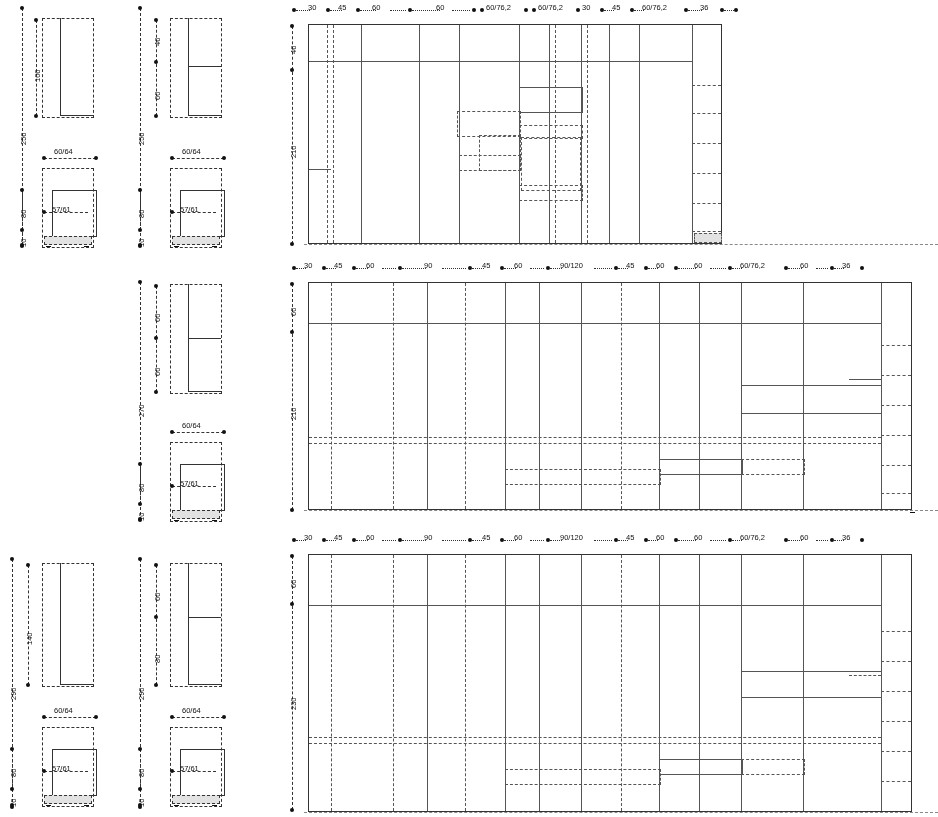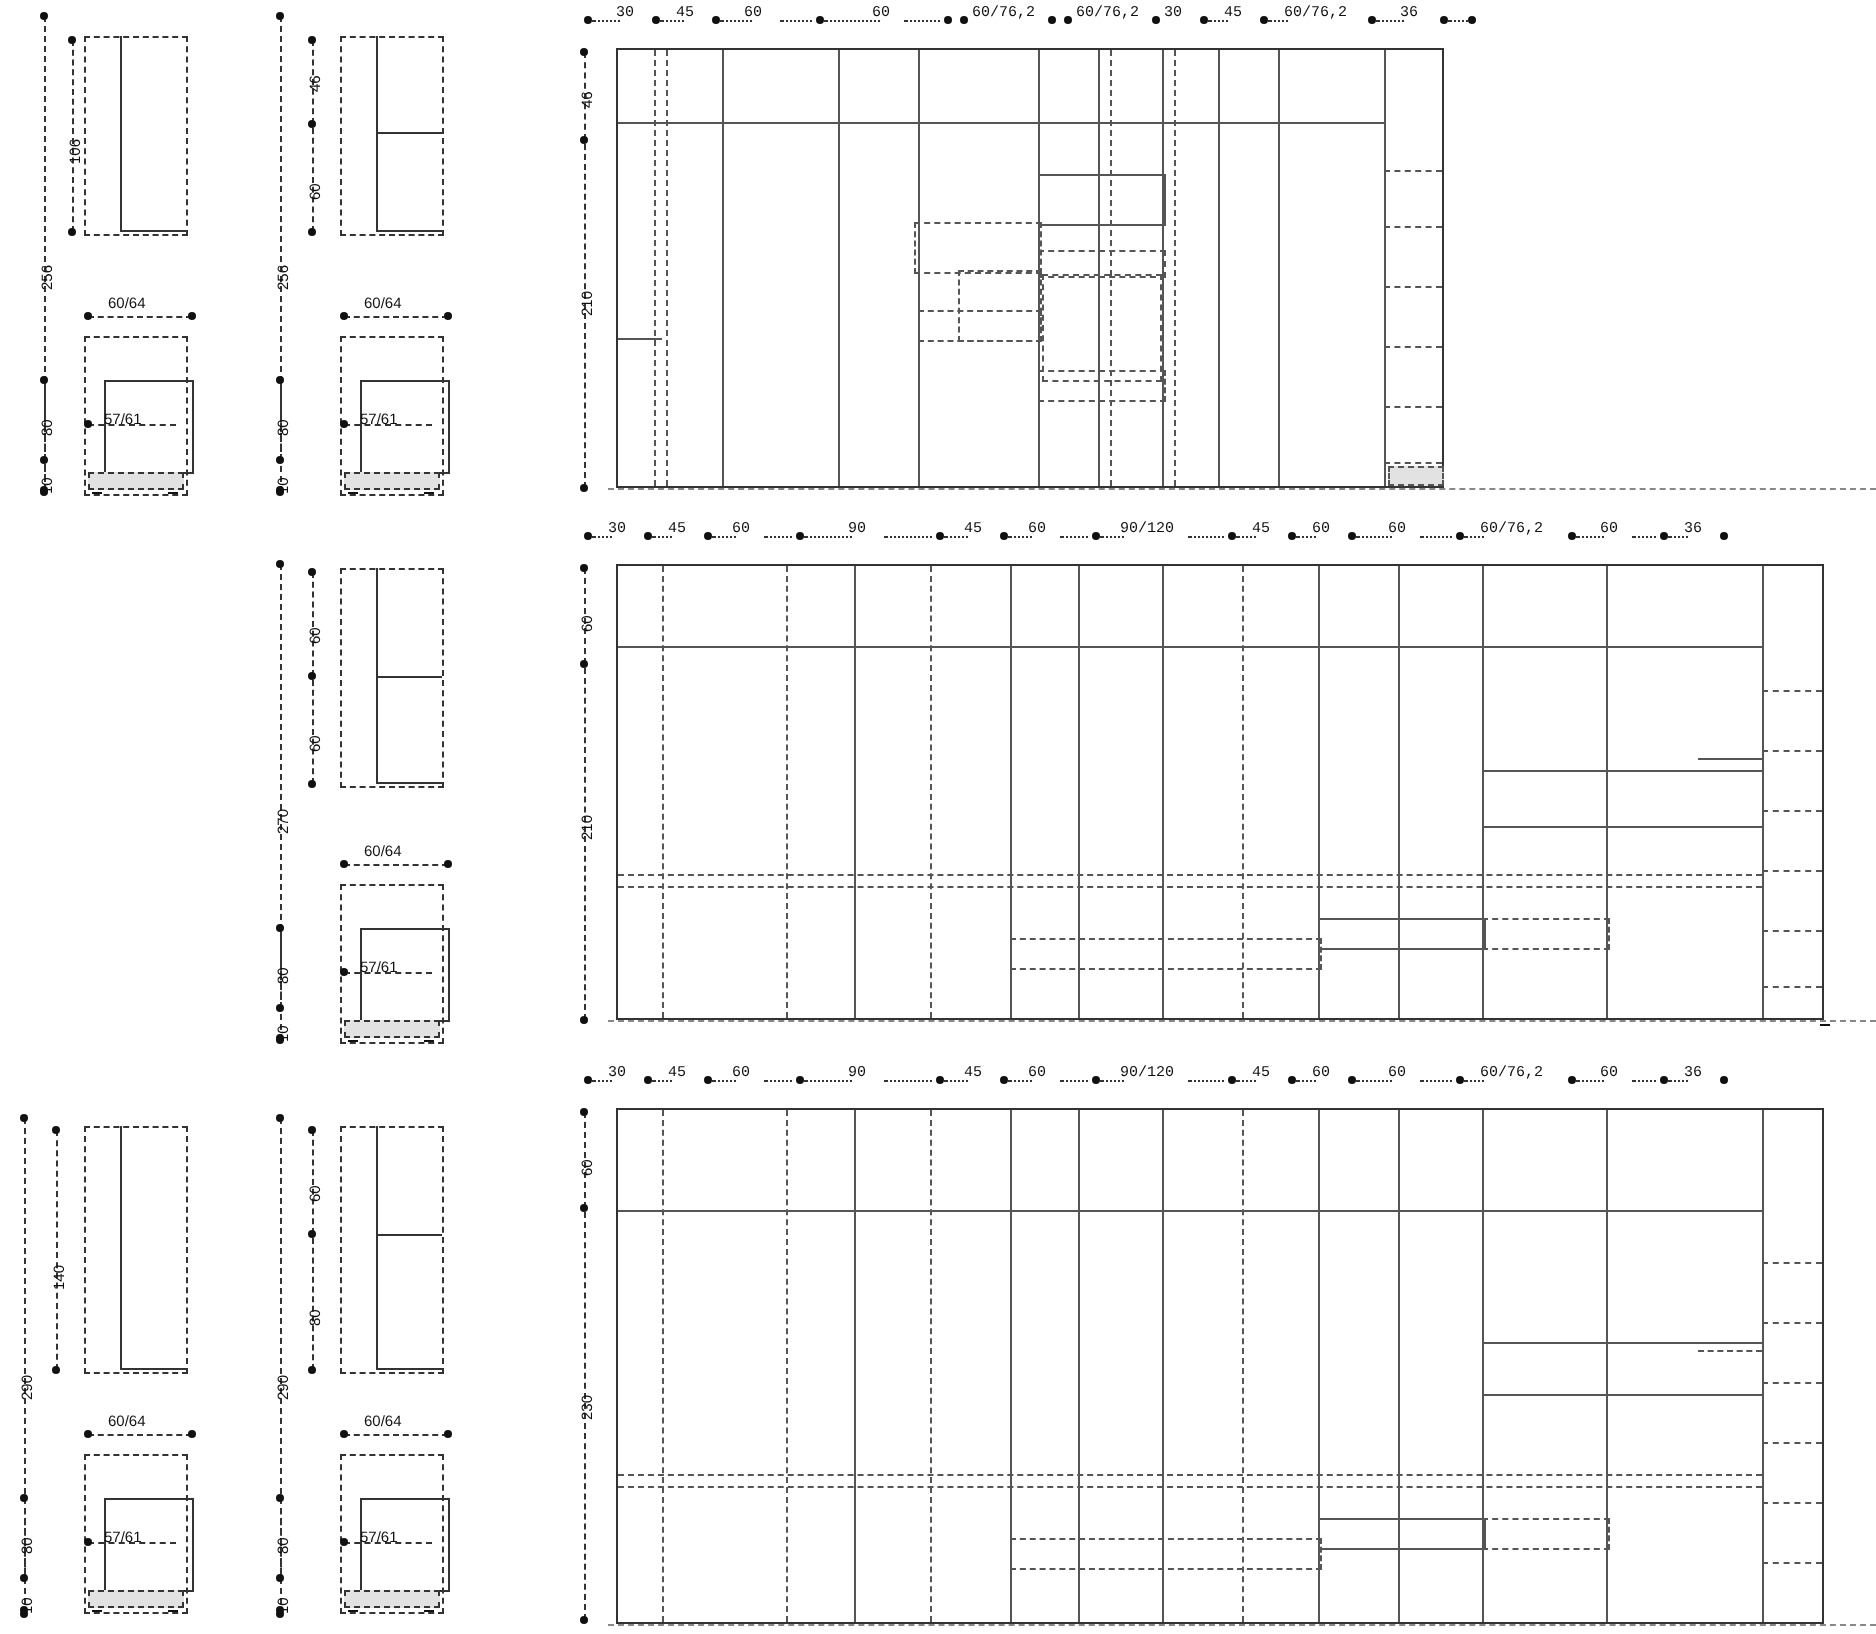--- a/index.html
+++ b/index.html
@@ -18,21 +18,21 @@
   .dot{position:absolute;width:4px;height:4px;border-radius:50%;background:#111;}
   .lbl{position:absolute;font-size:7.5px;line-height:8px;white-space:nowrap;color:#111;}
   .lbl-v{position:absolute;font-size:7.5px;line-height:8px;white-space:nowrap;color:#111;
          transform-origin:0 0;transform:rotate(-90deg);}
   .tick{position:absolute;width:5px;height:0;border-top:1px solid #111;}
 
   
   .topstrip{position:absolute;height:10px;}
   .topstrip .seg{position:absolute;top:4px;height:0;border-top:1px dotted #333;}
   .topstrip .d{position:absolute;top:2px;width:4px;height:4px;border-radius:50%;background:#111;}
-  .topstrip .t{position:absolute;top:-3px;font-size:7.5px;line-height:9px;color:#111;white-space:nowrap;font-family:Liberation Mono, monospace;}
+  .topstrip .t{position:absolute;top:-3px;font-size:7.5px;line-height:9px;color:#111;white-space:nowrap;}
 
   
   .plan{position:absolute;border:1px solid #333;background:#fff;}
   .plan .vs{position:absolute;top:0;bottom:0;border-left:1px solid #555;}
   .plan .vd{position:absolute;top:0;bottom:0;border-left:1px dashed #555;}
   .plan .hs{position:absolute;left:0;right:0;border-top:1px solid #555;}
   .plan .hd{position:absolute;left:0;right:0;border-top:1px dashed #555;}
   .plan .ps{position:absolute;border:1px solid #555;}
   .plan .pd{position:absolute;border:1px dashed #555;}
   .baseline{position:absolute;border-top:1px dashed #888;}

